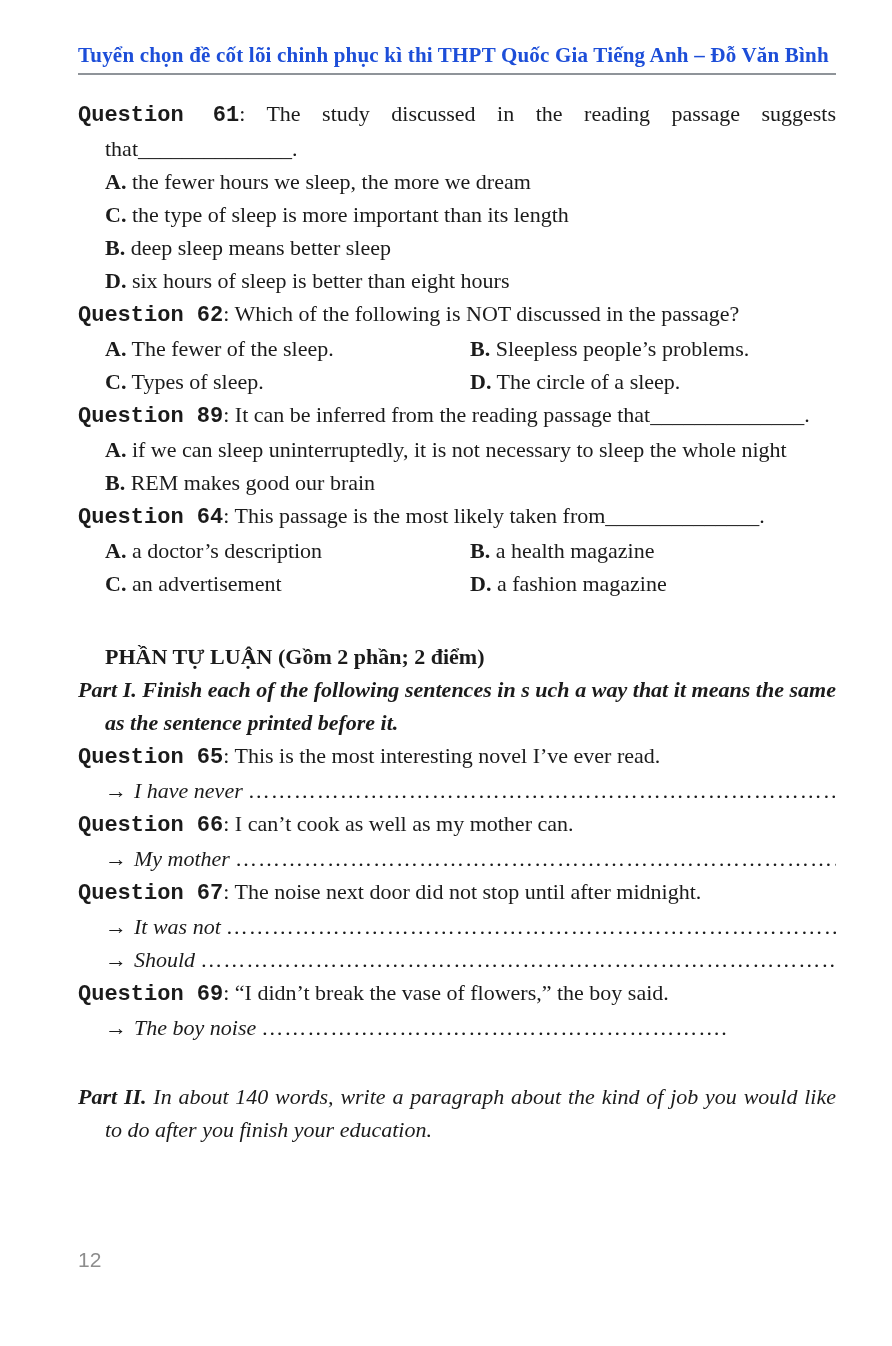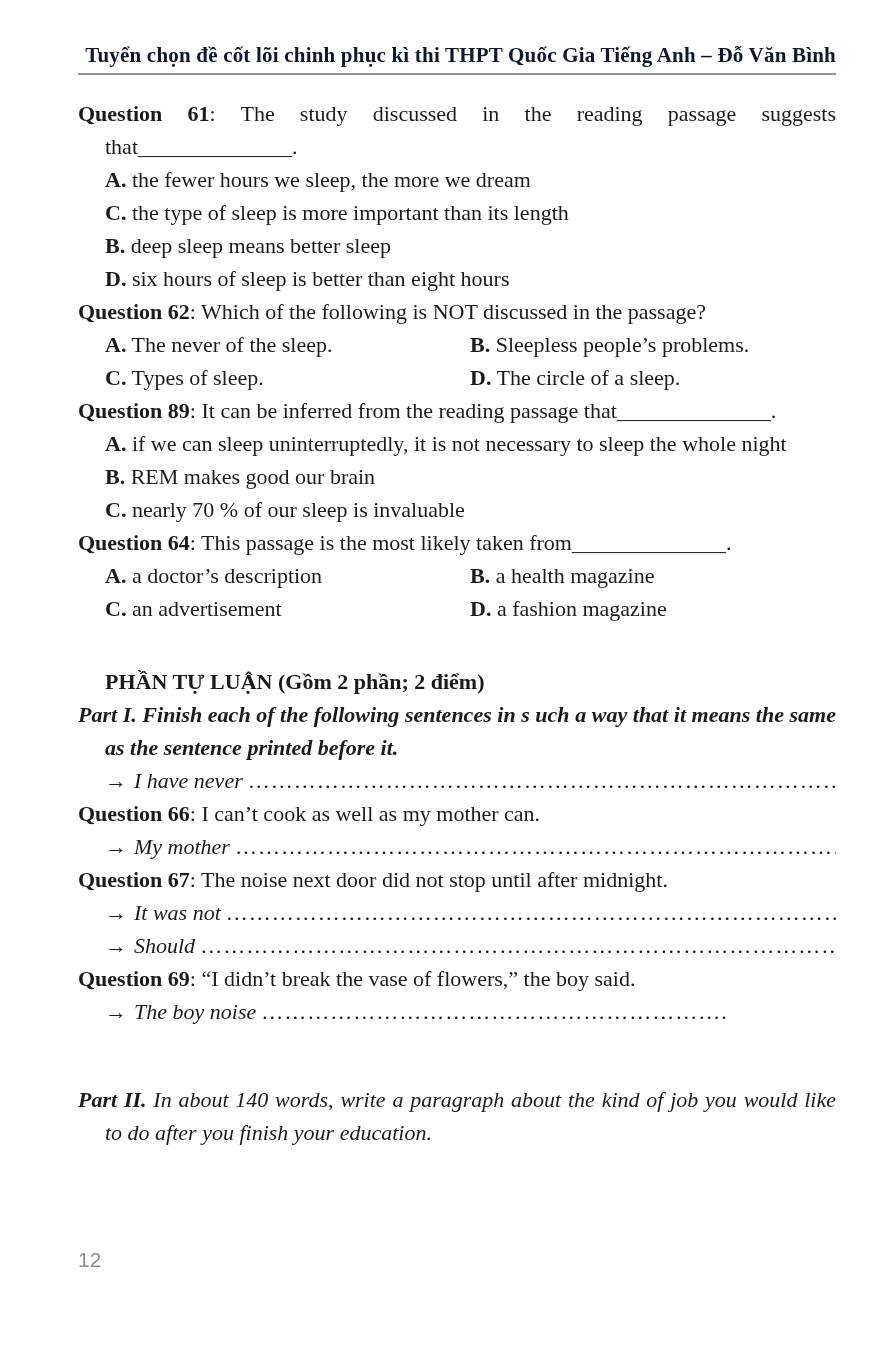--- a/index.html
+++ b/index.html
@@ -8,41 +8,41 @@
     width:892px; height:1346px;
     background:#ffffff;
     box-sizing:border-box;
     padding:42px 56px 0 78px;
     font-family:"Liberation Serif","DejaVu Serif",serif;
     font-size:22px;
     color:#1b1b1b;
     overflow:hidden;
   }
   .header-title {
-    text-align:right;
+    text-align:left;
     font-weight:bold;
     font-size:21px;
-    color:#0f172a;
+    color:#1d4ed8;
     letter-spacing:0.2px;
     line-height:26px;
   }
   .header-rule {
     height:0;
     border:none;
     border-top:2px solid #8f9499;
     margin:5px 0 22px 0;
   }
   p { margin:0; }
   .q {
     line-height:33px;
     padding-left:27px;
     text-indent:-27px;
   }
   .justify { text-align:justify; }
-  .q-label { font-weight:bold; }
+  .q-label { font-weight:bold;font-family:Liberation Mono, monospace; }
   .opt {
     line-height:33px;
     padding-left:27px;
   }
   .opt-letter { font-weight:bold; }
   .opt-row {
     display:flex;
     padding-left:27px;
     line-height:33px;
   }
@@ -55,21 +55,21 @@
     margin-top:40px;
   }
   .part {
     font-style:italic;
     font-weight:bold;
     line-height:33px;
     padding-left:27px;
     text-indent:-27px;
     font-family:Liberation Serif, serif;
   }
-  .part2 { margin-top:55px; font-weight:normal; }
+  .part2 { margin-top:36px; font-weight:normal; }
   .part2 .part-label { font-weight:bold; }
   .answer {
     line-height:33px;
     padding-left:27px;
     white-space:nowrap;
     overflow:hidden;
   }
   .arrow { font-style:normal; margin-right:7px; }
   .prefix { font-style:italic; margin-right:5px;margin-top:20px; }
   .dots { letter-spacing:1px; color:#1b1b1b; }
@@ -91,47 +91,47 @@
   <div class="header-rule"></div>
 
   <p class="q justify"><span class="q-label">Question 61</span><span>: The study discussed in the reading passage suggests that______________.</span></p>
   <p class="opt"><span class="opt-letter">A.</span> <span>the fewer hours we sleep, the more we dream</span></p>
   <p class="opt"><span class="opt-letter">C.</span> <span>the type of sleep is more important than its length</span></p>
   <p class="opt"><span class="opt-letter">B.</span> <span>deep sleep means better sleep</span></p>
   <p class="opt"><span class="opt-letter">D.</span> <span>six hours of sleep is better than eight hours</span></p>
 
   <p class="q"><span class="q-label">Question 62</span><span>: Which of the following is NOT discussed in the passage?</span></p>
   <div class="opt-row">
-    <div class="cell-a"><span class="opt-letter">A.</span> <span>The never of the sleep.</span></div>
+    <div class="cell-a"><span class="opt-letter">A.</span> <span>The fewer of the sleep.</span></div>
     <div class="cell-b"><span class="opt-letter">B.</span> <span>Sleepless people’s problems.</span></div>
   </div>
   <div class="opt-row">
     <div class="cell-a"><span class="opt-letter">C.</span> <span>Types of sleep.</span></div>
     <div class="cell-b"><span class="opt-letter">D.</span> <span>The circle of a sleep.</span></div>
   </div>
 
   <p class="q"><span class="q-label">Question 89</span><span>: It can be inferred from the reading passage that______________.</span></p>
   <p class="opt"><span class="opt-letter">A.</span> <span>if we can sleep uninterruptedly, it is not necessary to sleep the whole night</span></p>
   <p class="opt"><span class="opt-letter">B.</span> <span>REM makes good our brain</span></p>
-  <p class="opt"><span class="opt-letter">C.</span> <span>nearly 70 % of our sleep is invaluable</span></p>
 
   <p class="q"><span class="q-label">Question 64</span><span>: This passage is the most likely taken from______________.</span></p>
   <div class="opt-row">
     <div class="cell-a"><span class="opt-letter">A.</span> <span>a doctor’s description</span></div>
     <div class="cell-b"><span class="opt-letter">B.</span> <span>a health magazine</span></div>
   </div>
   <div class="opt-row">
     <div class="cell-a"><span class="opt-letter">C.</span> <span>an advertisement</span></div>
     <div class="cell-b"><span class="opt-letter">D.</span> <span>a fashion magazine</span></div>
   </div>
 
   <p class="section-heading">PHẦN TỰ LUẬN (Gồm 2 phần; 2 điểm)</p>
 
   <p class="part justify"><span class="part-label">Part I.</span><span> Finish each of the following sentences in s uch a way that it means the same as the sentence printed before it.</span></p>
 
+  <p class="q"><span class="q-label">Question 65</span><span>: This is the most interesting novel I’ve ever read.</span></p>
   <p class="answer"><span class="arrow">→</span><span class="prefix">I have never</span><span class="dots">………………………………………………………………………………</span></p>
 
   <p class="q"><span class="q-label">Question 66</span><span>: I can’t cook as well as my mother can.</span></p>
   <p class="answer"><span class="arrow">→</span><span class="prefix">My mother</span><span class="dots">………………………………………………………………………………..</span></p>
 
   <p class="q"><span class="q-label">Question 67</span><span>: The noise next door did not stop until after midnight.</span></p>
   <p class="answer"><span class="arrow">→</span><span class="prefix">It was not</span><span class="dots">………………………………………………………………………………</span></p>
 
   <p class="answer"><span class="arrow">→</span><span class="prefix">Should</span><span class="dots">…………………………………………………………………………………</span></p>
 

